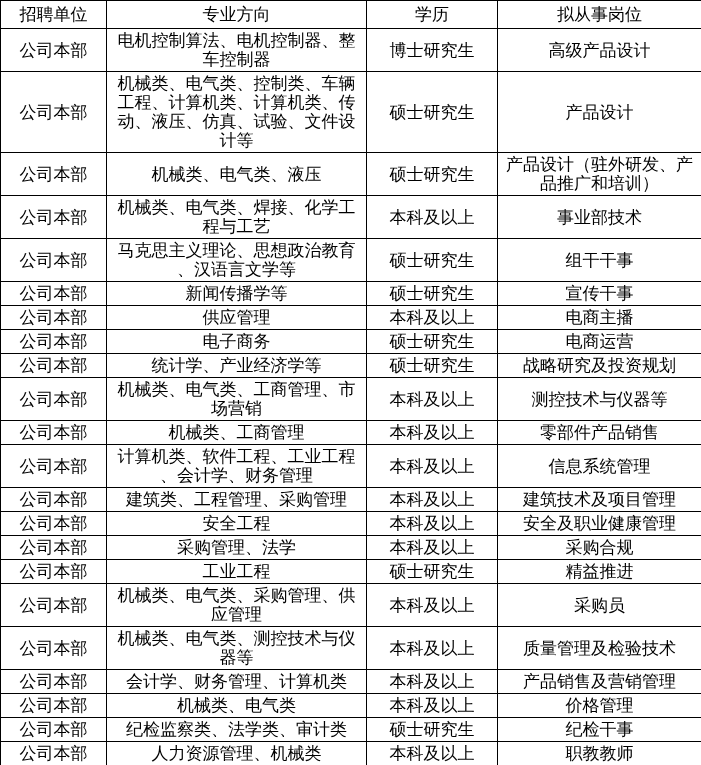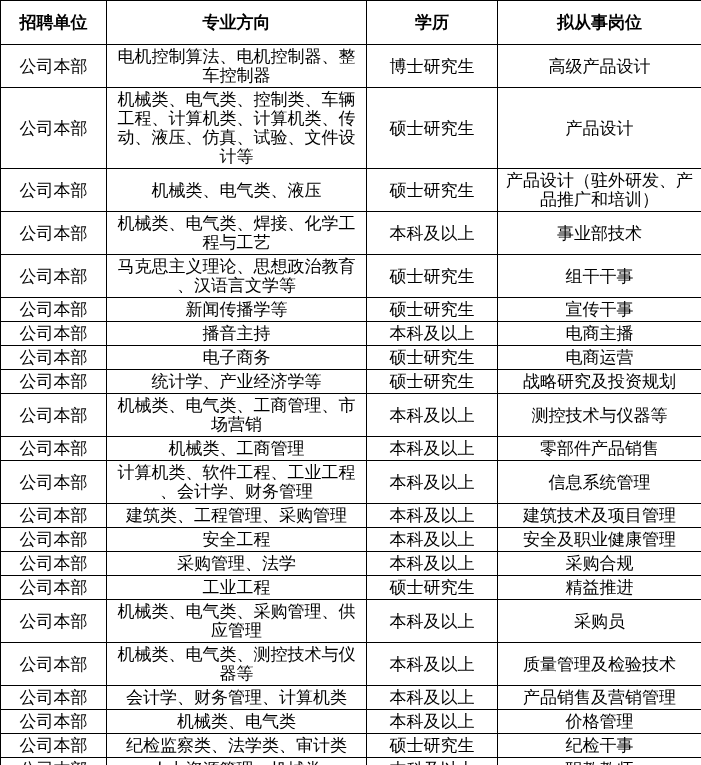--- a/index.html
+++ b/index.html
@@ -26,22 +26,21 @@
     font-size: 17px;
     line-height: 19px;
     font-weight: normal;
     text-align: center;
     vertical-align: middle;
     padding: 2px 3px;
     word-break: break-all;
     line-break: anywhere;
   }
   table.recruit-table th {
-    padding: 12px 3px;
-    font-weight: bold;
+    padding: 4px 3px;
   }
   col.c-unit   { width: 106px; }
   col.c-major  { width: 260px; }
   col.c-degree { width: 131px; }
   col.c-pos    { width: 204px; }
 </style>
 </head>
 <body>
 
 <div class="page">
@@ -92,21 +91,21 @@
     <td>组干干事</td>
   </tr>
         <tr>
     <td>公司本部</td>
     <td>新闻传播学等</td>
     <td>硕士研究生</td>
     <td>宣传干事</td>
   </tr>
         <tr>
     <td>公司本部</td>
-    <td>播音主持</td>
+    <td>供应管理</td>
     <td>本科及以上</td>
     <td>电商主播</td>
   </tr>
         <tr>
     <td>公司本部</td>
     <td>电子商务</td>
     <td>硕士研究生</td>
     <td>电商运营</td>
   </tr>
         <tr>

